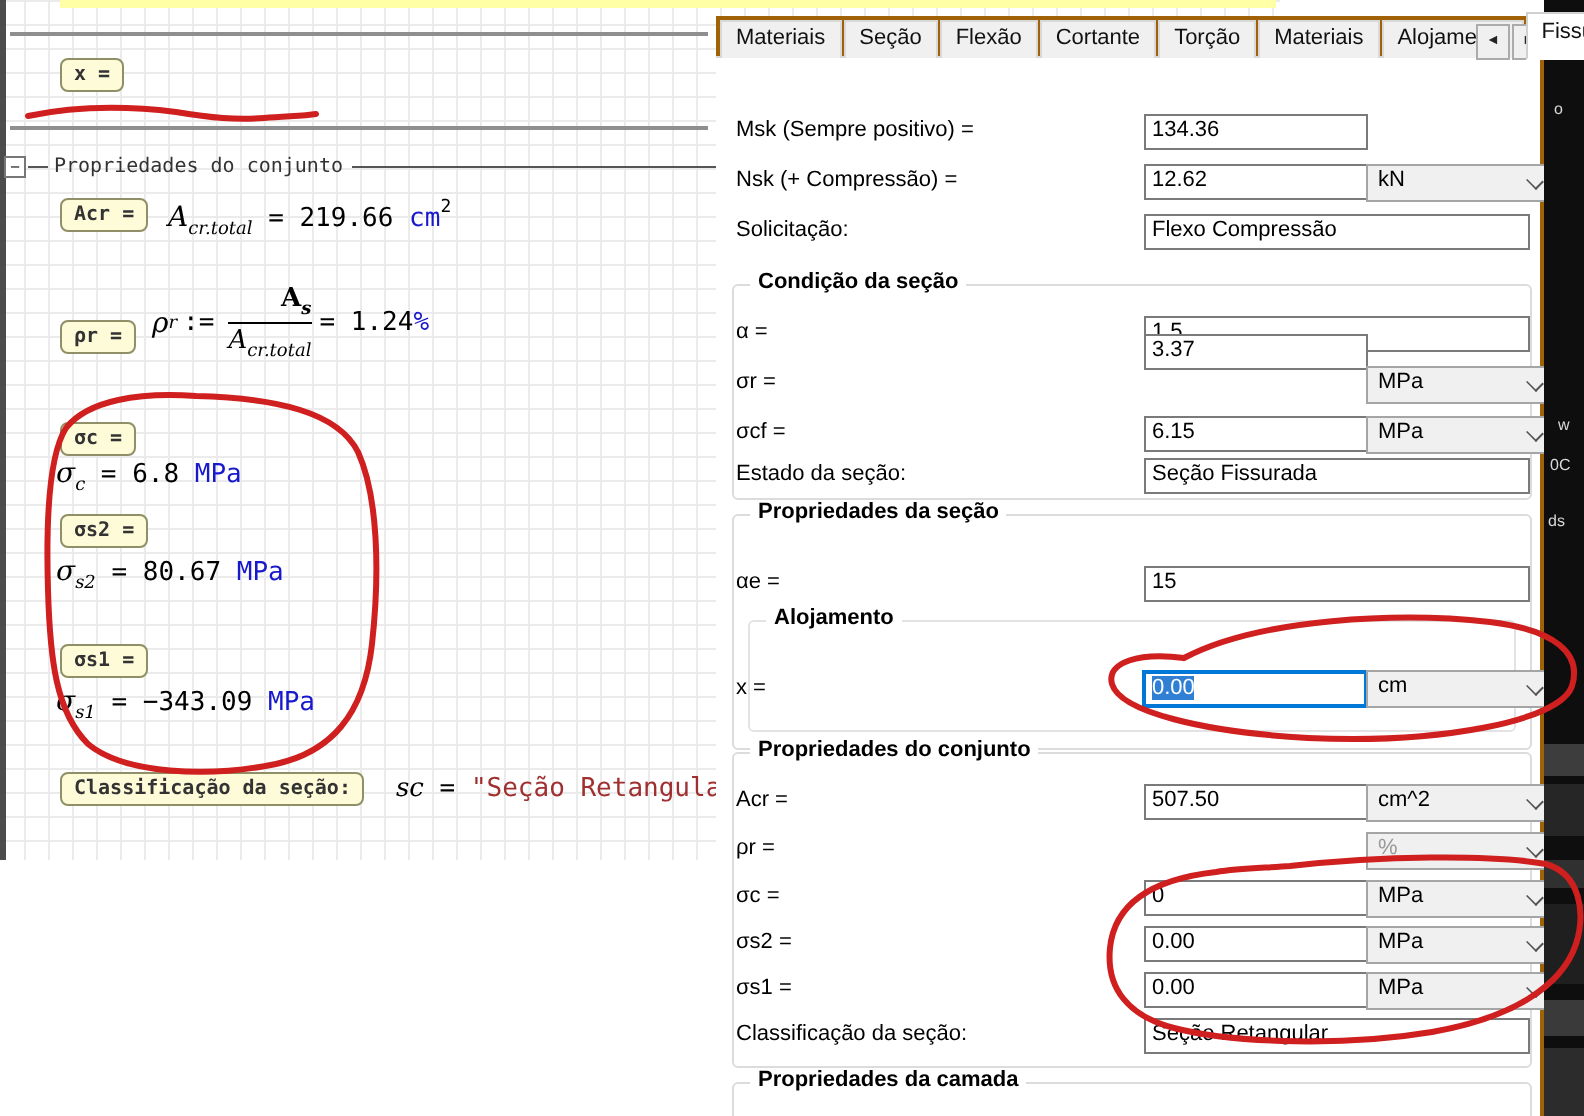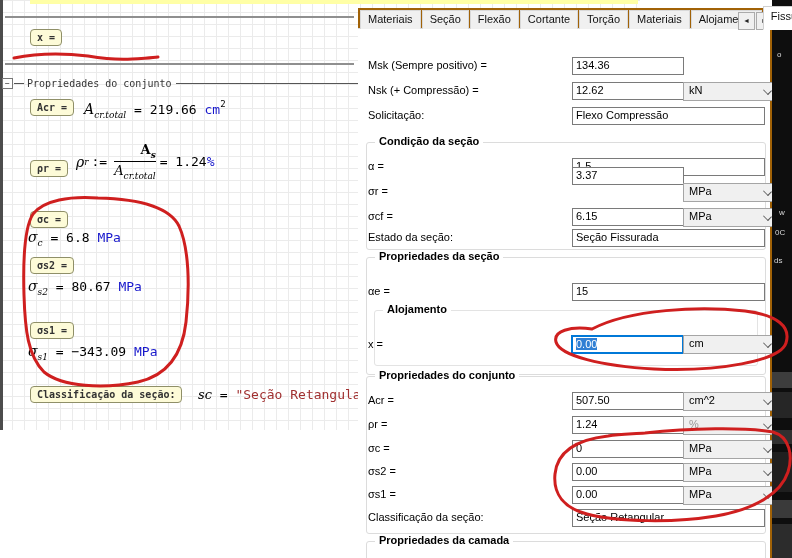--- a/index.html
+++ b/index.html
@@ -176,21 +176,20 @@
     <div class="tbox focus" style="top:327px"><span class="sel">0.00</span></div>
     <div class="combo" style="top:327px"><span>cm</span><span class="chev"></span></div>
 
     <div class="grp" style="top:368px;height:156px">
       <div class="gtitle">Propriedades do conjunto</div>
     </div>
     <span class="flabel" style="top:386px">Acr =</span>
     <div class="tbox" style="top:384px">507.50</div>
     <div class="combo" style="top:384px"><span>cm^2</span><span class="chev"></span></div>
     <span class="flabel" style="top:410px">ρr =</span>
-    <div class="tbox" style="top:408px">1.24</div>
     <div class="combo dim" style="top:408px"><span>%</span><span class="chev"></span></div>
     <span class="flabel" style="top:434px">σc =</span>
     <div class="tbox" style="top:432px">0</div>
     <div class="combo" style="top:432px"><span>MPa</span><span class="chev"></span></div>
     <span class="flabel" style="top:457px">σs2 =</span>
     <div class="tbox" style="top:455px">0.00</div>
     <div class="combo" style="top:455px"><span>MPa</span><span class="chev"></span></div>
     <span class="flabel" style="top:480px">σs1 =</span>
     <div class="tbox" style="top:478px">0.00</div>
     <div class="combo" style="top:478px"><span>MPa</span><span class="chev"></span></div>

